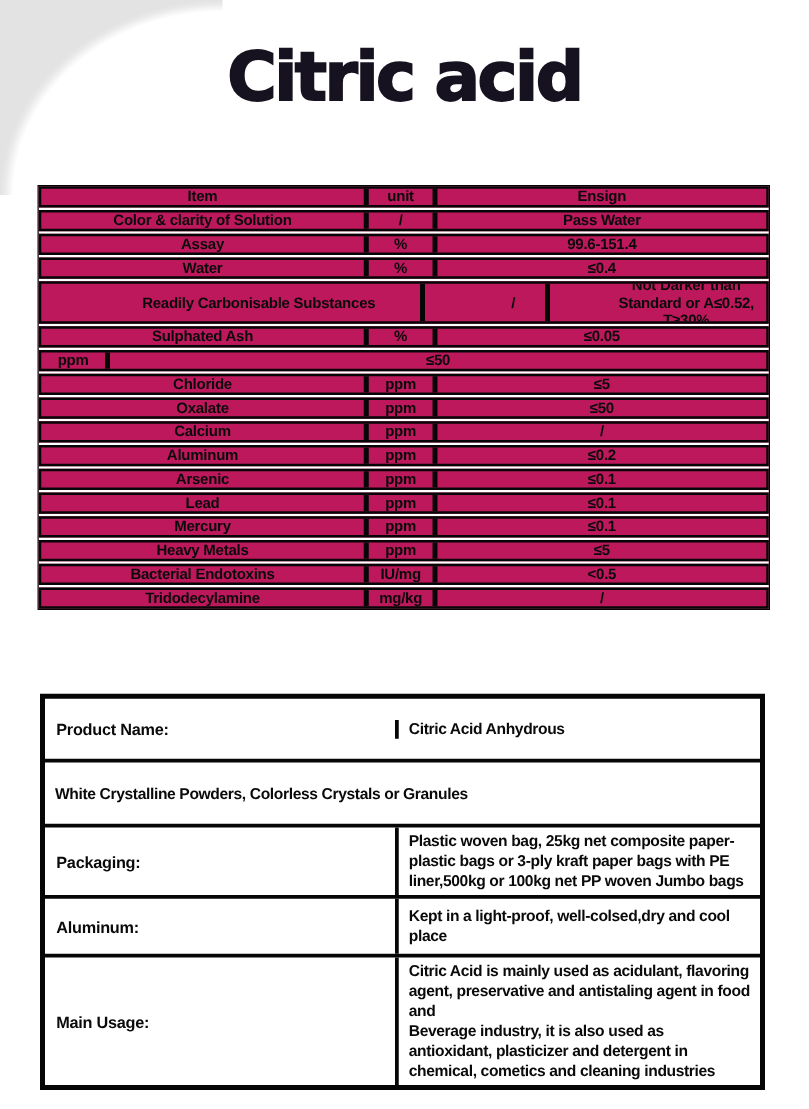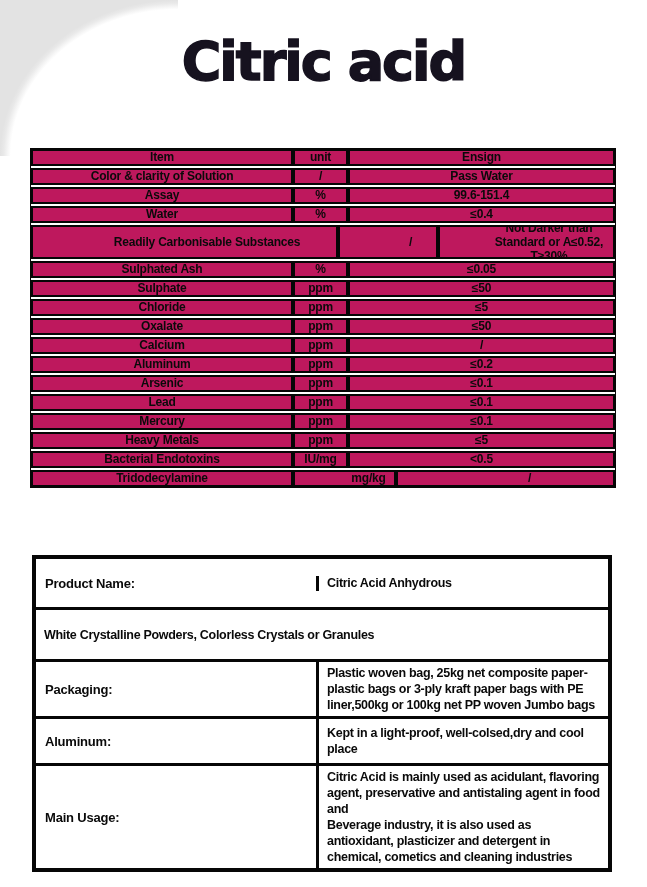--- a/index.html
+++ b/index.html
@@ -24,21 +24,21 @@
   
   .spec-table{
     position:absolute;top:148px;left:30px;width:586px;
     box-sizing:border-box;border:1px solid #060606;background:#fff;
   }
   .spec-row{
     display:flex;height:13px;margin-bottom:2px;
     border:2px solid #060606;background:#be185d;
   }
   .spec-row.tall{height:30px;}
-  #spec-body .spec-row:last-child{margin-bottom:0;gap:48px;}
+  #spec-body .spec-row:last-child{margin-bottom:0;}
   .sc{
     display:flex;align-items:center;justify-content:center;
     text-align:center;white-space:pre-line;overflow:hidden;
     font-weight:bold;font-size:12px;line-height:13px;letter-spacing:-0.2px;
   }
   .spec-row.tall .sc{line-height:14px;margin-left:45px;}
   .c-item{width:258px;border-right:4px solid #060606;}
   .c-unit{width:51px;border-right:4px solid #060606;}
   .c-ensign{flex:1;}
   
@@ -97,21 +97,20 @@
         <div class="sc c-unit">/</div>
         <div class="sc c-ensign">Not Darker than Standard or A≤0.52,
 T≥30%</div>
       </div>
       <div class="spec-row">
         <div class="sc c-item">Sulphated Ash</div>
         <div class="sc c-unit">%</div>
         <div class="sc c-ensign">≤0.05</div>
       </div>
       <div class="spec-row">
-        <div class="sc c-item">Sulphate</div>
         <div class="sc c-unit">ppm</div>
         <div class="sc c-ensign">≤50</div>
       </div>
       <div class="spec-row">
         <div class="sc c-item">Chloride</div>
         <div class="sc c-unit">ppm</div>
         <div class="sc c-ensign">≤5</div>
       </div>
       <div class="spec-row">
         <div class="sc c-item">Oxalate</div>

